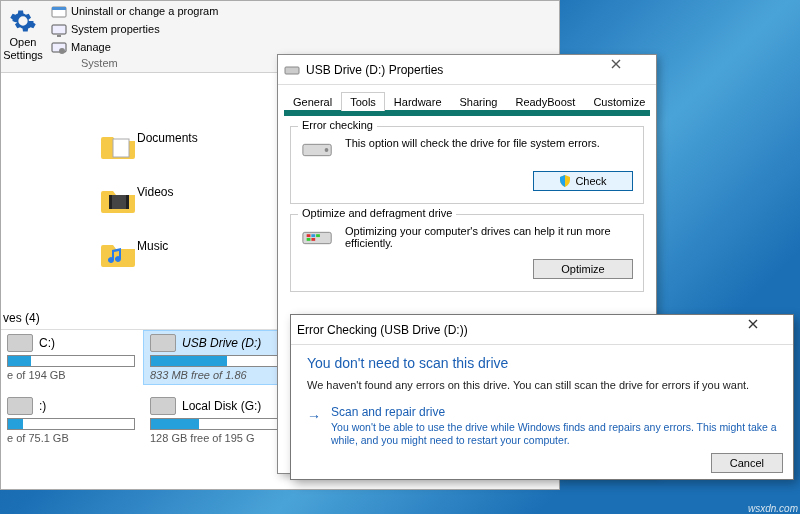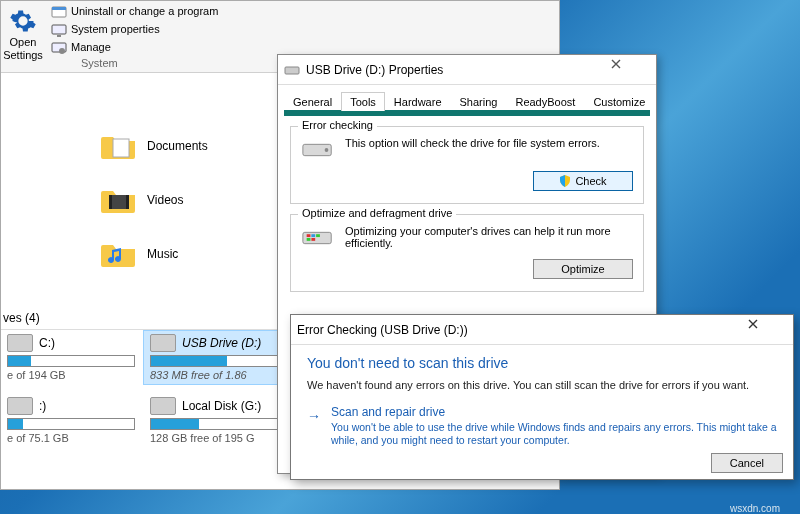--- a/index.html
+++ b/index.html
@@ -51,21 +51,21 @@
     position: absolute;
     top: 56px; left: 80px;
     font-size: 11px; color: #666;
   }
 
   .file-pane {
     position: absolute;
     left: 100px; top: 130px;
     display: flex; flex-direction: column; gap: 24px;
   }
-  .folder-row { display: flex; align-items: center; gap: 10px; }
+  .folder-row { display: flex; }
   .folder-icon { width: 36px; height: 30px; }
   .folder-label { font-size: 12px; }
 
   .drives-header {
     position: absolute;
     left: 0; top: 306px;
     font-size: 12px; color: #000;
     border-bottom: 1px solid #ddd;
     width: 280px;
     padding: 4px 4px 4px 2px;
@@ -181,22 +181,22 @@
     padding: 4px 0;
   }
   .action .arrow { color:#1a5fb4; font-size:14px; line-height:14px; margin-top:2px;}
   .action .atitle { color:#1a5fb4; font-size:12px; margin-bottom:2px;}
   .action .adesc { color:#1a5fb4; font-size:10.5px; line-height: 13px;}
   .errdlg .footer {
     position:absolute; bottom:6px; right:10px;
   }
 
   .watermark {
-    position:absolute; right:20px; bottom:0;
-    font-size:10px; color:#d6e4ee;
+    position:absolute; right:2px; bottom:0;
+    font-size:10px; color:#d6e4ee;font-style:italic;
   }
 
   
   svg { display:block; }
 </style>
 </head>
 <body>
 
 <div class="explorer">
   <div class="ribbon">

